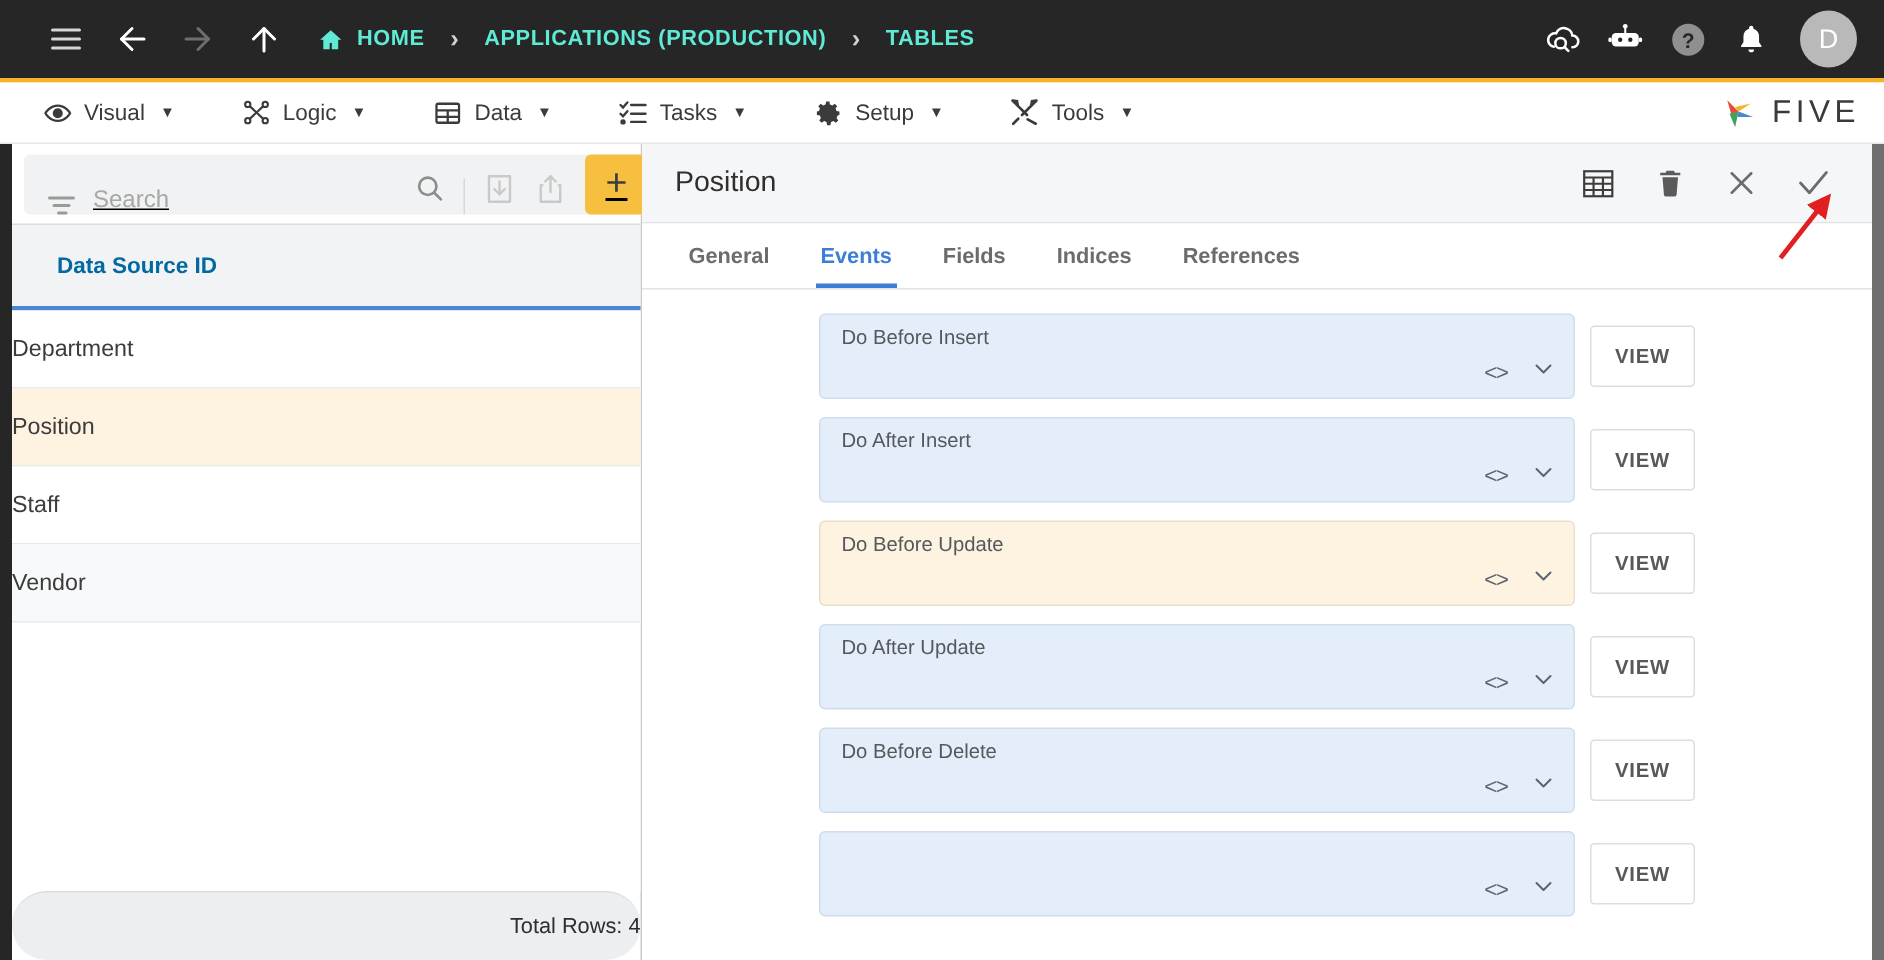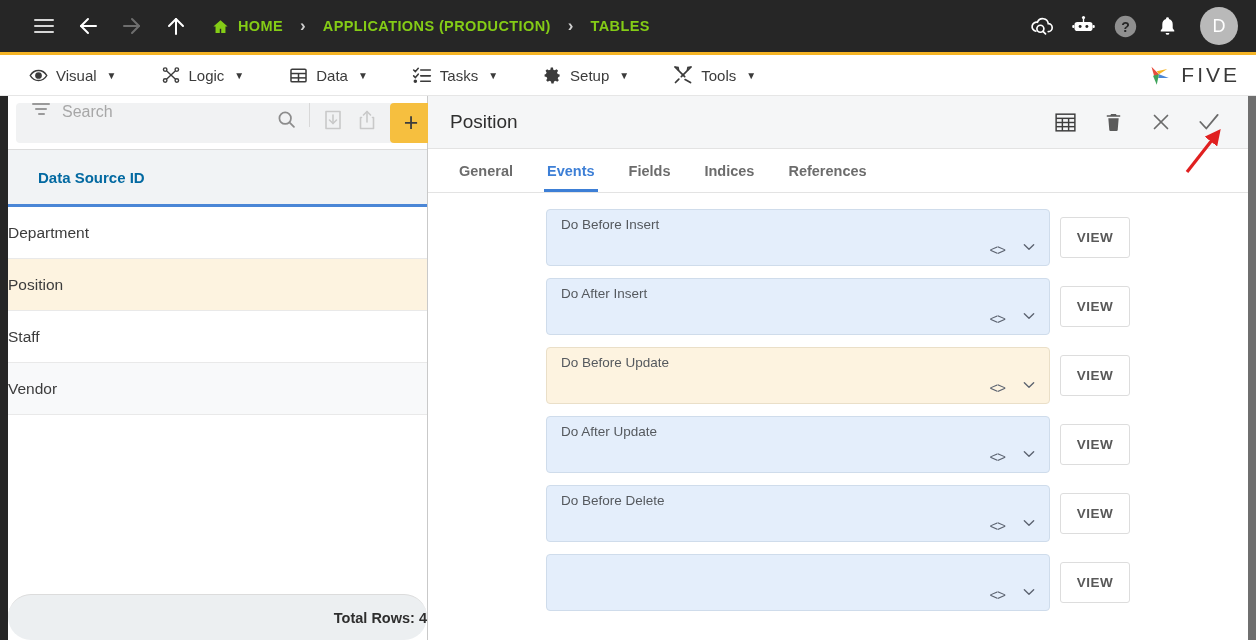--- a/index.html
+++ b/index.html
@@ -30,21 +30,21 @@
     display: flex; align-items: center; justify-content: center;
     color: #ffffff;
   }
   .nav-icon-btn.disabled { color: #6e6e6e; }
   .hamburger { display: flex; flex-direction: column; gap: 4px; width: 20px; }
   .hamburger span { display: block; height: 2px; background: #d6d6d6; border-radius: 1px; }
 
   .crumbs { display: flex; align-items: center; margin-left: 14px; }
   .crumb {
     display: flex; align-items: center; gap: 9px;
-    color: #84cc16;
+    color: #5eead4;
     font-size: 14.5px;
     font-weight: bold;
     letter-spacing: 0.4px;
     white-space: nowrap;
   }
   .crumb-sep {
     color: #d0d0d0; font-size: 17px;
     padding: 0 17px; font-weight: 600;
     display: flex; align-items: center;
   }
@@ -111,22 +111,23 @@
   }
   .search-row {
     height: 53px; flex: 0 0 53px;
     display: flex; align-items: center;
     padding: 0 8px;
     background: #fff;
   }
   .search-box {
     flex: 1 1 auto; height: 40px;
     background: #f1f2f3; border-radius: 4px;
-    display: flex; align-items: flex-start;
+    display: flex; align-items: flex-end;
     padding: 0 8px;
+    text-decoration: underline;
   }
   .filter-icon { width: 26px; display: flex; flex-direction: column; align-items: center; gap: 3px; margin: 0 8px 0 4px; }
   .filter-icon i { display: block; height: 2px; background: #9a9a9a; border-radius: 1px; }
   .filter-icon i:nth-child(1){ width: 18px; }
   .filter-icon i:nth-child(2){ width: 12px; }
   .filter-icon i:nth-child(3){ width: 7px; }
   .search-input {
     flex: 1 1 auto; border: none; background: transparent; outline: none;
     font-size: 16px; color: #4a4a4a;
     font-family: "Liberation Sans", sans-serif;
@@ -157,21 +158,21 @@
     border-bottom: 1px solid #e9e9e9;
     background: #ffffff;
   }
   .grid-row.alt { background: #f8f9fa; }
   .grid-row.selected { background: #fdf3e0; }
   .grid-filler { flex: 1 1 auto; background: #ffffff; }
   .grid-foot {
     height: 46px; flex: 0 0 46px;
     background: #eceff1;
     display: flex; align-items: center; justify-content: flex-end;
-    font-size: 14.5px; font-weight: bold; color: #2e2e2e;
+    font-size: 14.5px; font-weight: normal; color: #2e2e2e;
     border-top: 1px solid #dcdcdc;
     border-radius: 23px;
   }
 
   
   .right-panel { flex: 1 1 auto; display: flex; flex-direction: column; min-height: 0; background: #fff; position: relative; }
   .rp-header {
     height: 53px; flex: 0 0 53px;
     background: #f5f6f7;
     display: flex; align-items: center;

